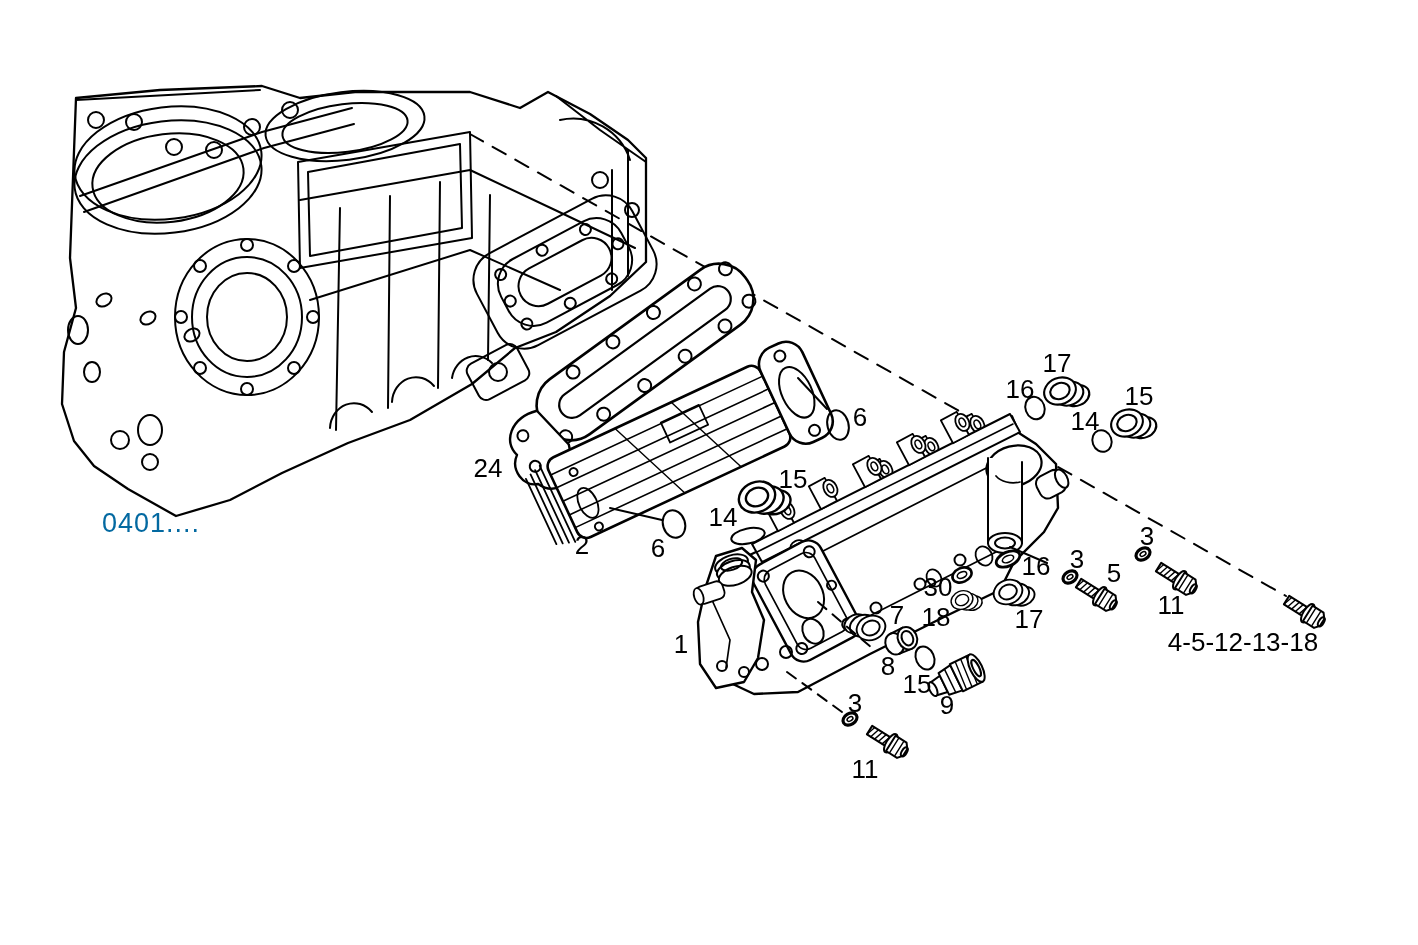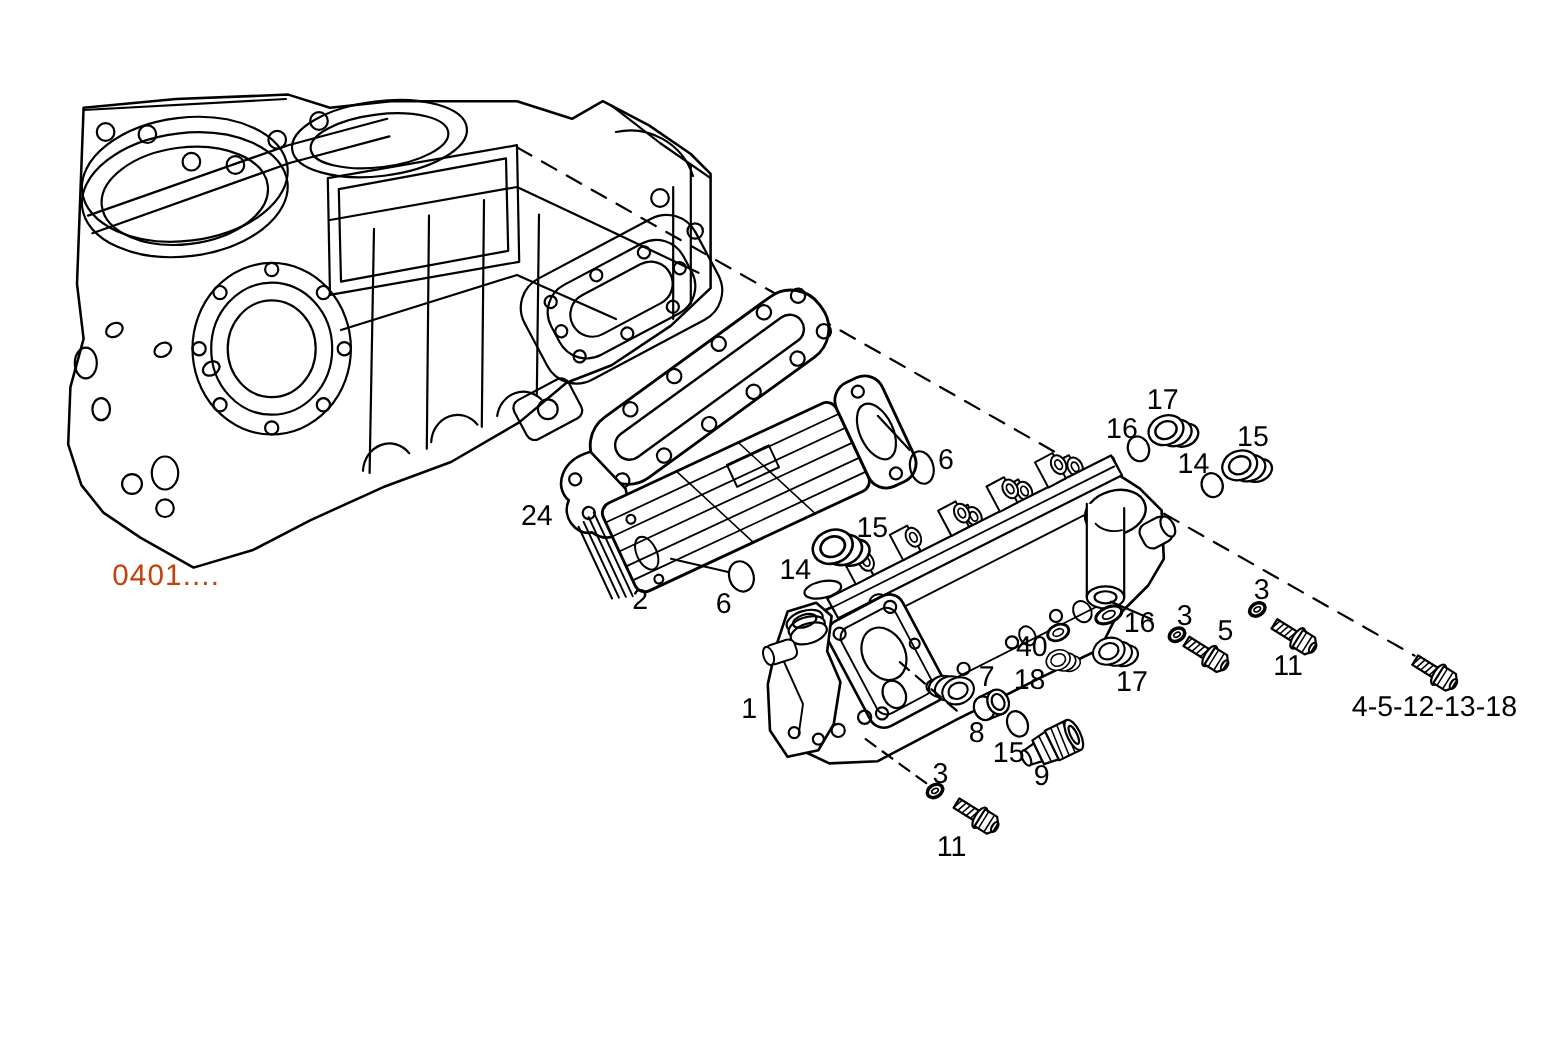--- a/index.html
+++ b/index.html
@@ -7,21 +7,21 @@
     position:relative;width:1418px;height:945px;background:#fff;
     font-family:"Liberation Sans", sans-serif;overflow:hidden;
   }
   .stage svg{position:absolute;left:0;top:0;}
   .callout{
     position:absolute;transform:translate(-50%,-50%);
     font-size:26px;color:#000;white-space:nowrap;line-height:1;
     font-family:"Liberation Sans", sans-serif;
   }
   .drawing-code{
-    position:absolute;font-size:27px;color:#c2410c;line-height:1;
+    position:absolute;font-size:27px;color:#0369a1;line-height:1;
     letter-spacing:1px;font-family:"Liberation Sans", sans-serif;
   }
   .lineart{stroke:#000;fill:none;stroke-width:2;stroke-linejoin:round;stroke-linecap:round;}
 </style>
 </head>
 <body>
 
 <div class="stage">
 
 <svg width="1418" height="945" viewBox="0 0 1418 945">
@@ -302,18 +302,18 @@
   <div class="callout" style="left:865px;top:769px">11</div>
   <div class="callout" style="left:723px;top:517px">14</div>
   <div class="callout" style="left:1085px;top:421px">14</div>
   <div class="callout" style="left:793px;top:479px">15</div>
   <div class="callout" style="left:1139px;top:396px">15</div>
   <div class="callout" style="left:1020px;top:389px">16</div>
   <div class="callout" style="left:1036px;top:566px">16</div>
   <div class="callout" style="left:1057px;top:363px">17</div>
   <div class="callout" style="left:1029px;top:619px">17</div>
   <div class="callout" style="left:936px;top:617px">18</div>
-  <div class="callout" style="left:938px;top:587px">40</div>
+  <div class="callout" style="left:938px;top:587px">30</div>
   <div class="callout" style="left:488px;top:468px">24</div>
-  <div class="callout" style="left:1304px;top:642px">4-5-12-13-18</div>
+  <div class="callout" style="left:1243px;top:642px">4-5-12-13-18</div>
 
   <div class="drawing-code" style="left:102px;top:510px">0401....</div>
 </div>
 
 </body></html>

